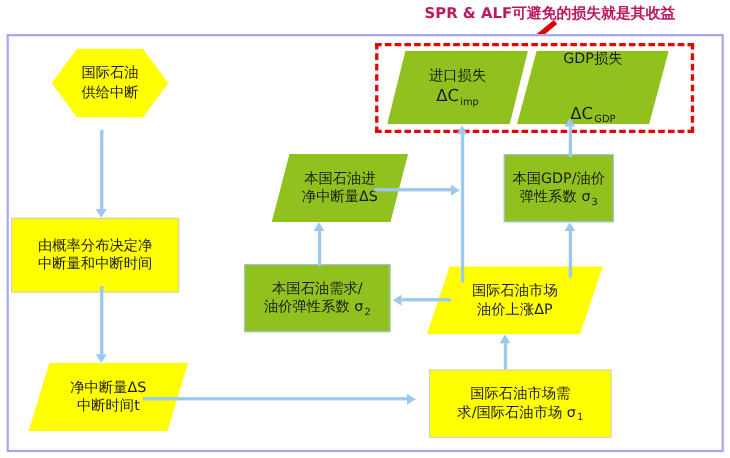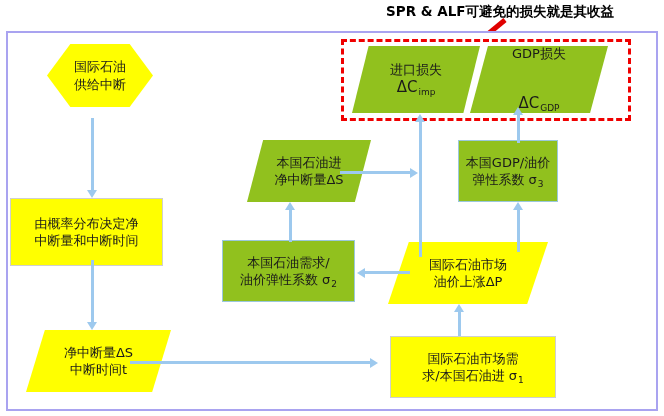--- a/index.html
+++ b/index.html
@@ -37,21 +37,21 @@
     box-sizing: border-box;
     background: transparent;
   }
   
   #title {
     position: absolute;
     left: 345px;
     top: 3px;
     width: 310px;
     text-align: center;
-    color: #000000;
+    color: #be185d;
     font-size: 13.5px;
     font-weight: bold;
     letter-spacing: 0px;
     white-space: nowrap;
   }
   
   .node {
     position: absolute;
     box-sizing: border-box;
     display: flex;
@@ -158,21 +158,21 @@
     <span class="ln">中断量和中断时间</span>
   </div>
 
   <div class="node yellow-fill para" style="left:26px; top:330px; width:145px; height:62px;">
     <span class="ln">净中断量ΔS</span>
     <span class="ln">中断时间t</span>
   </div>
 
   <div class="node yellow-fill" style="left:378px; top:336px; width:166px; height:62px;margin-left:12px;">
     <span class="ln">国际石油市场需</span>
-    <span class="ln"><span>求/本国石油进 σ</span><sub>1</sub></span>
+    <span class="ln"><span>求/国际石油市场 σ</span><sub>1</sub></span>
   </div>
 
   <div class="node yellow-fill para" style="left:388px; top:242px; width:160px; height:62px;">
     <span class="ln">国际石油市场</span>
     <span class="ln">油价上涨ΔP</span>
   </div>
 
   <div class="node green-fill" style="left:222px; top:240px; width:133px; height:62px;">
     <span class="ln">本国石油需求/</span>
     <span class="ln"><span>油价弹性系数 σ</span><sub>2</sub></span>

